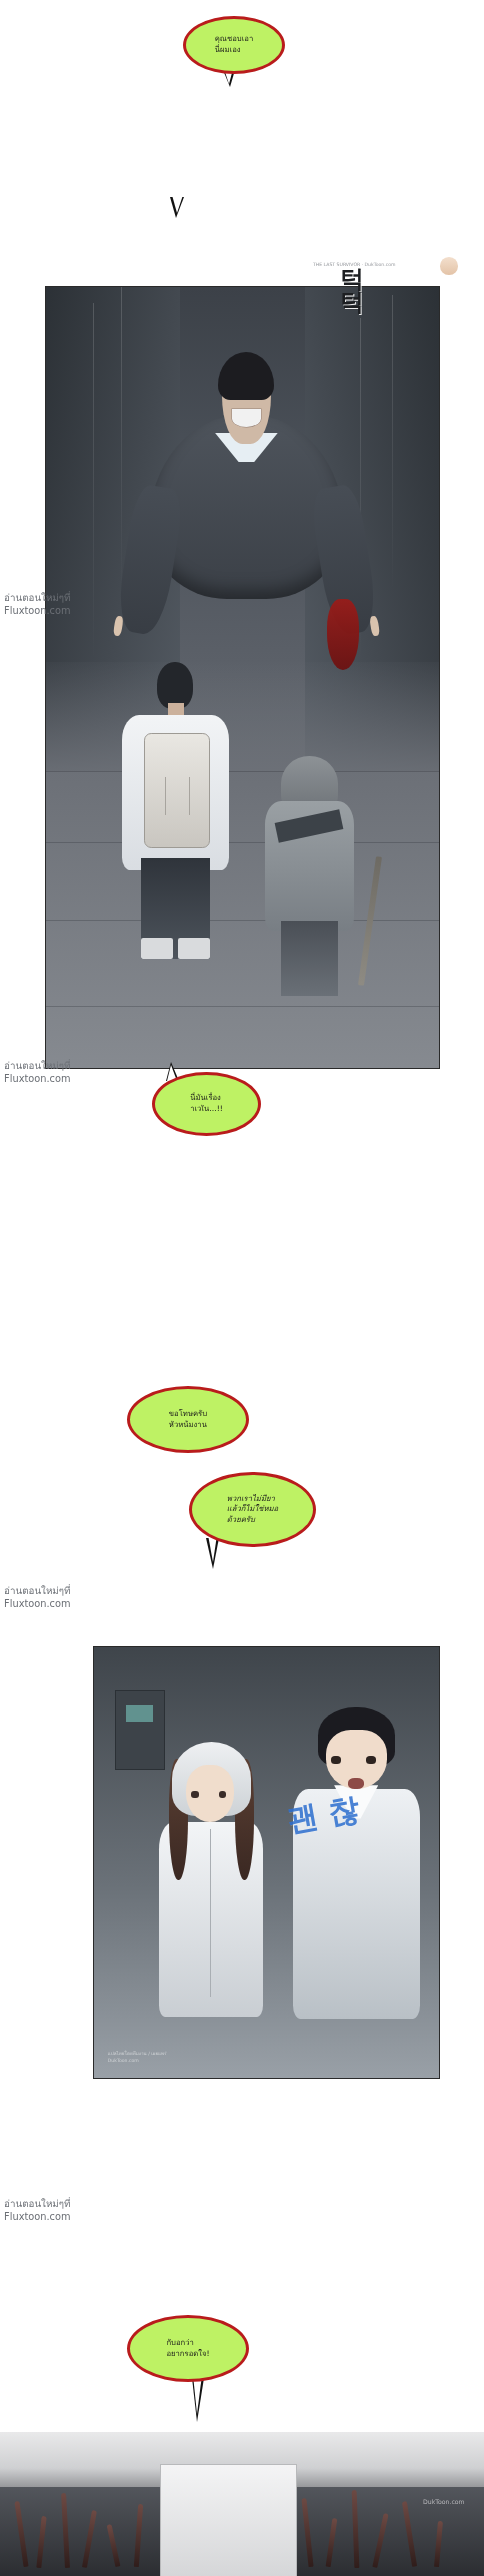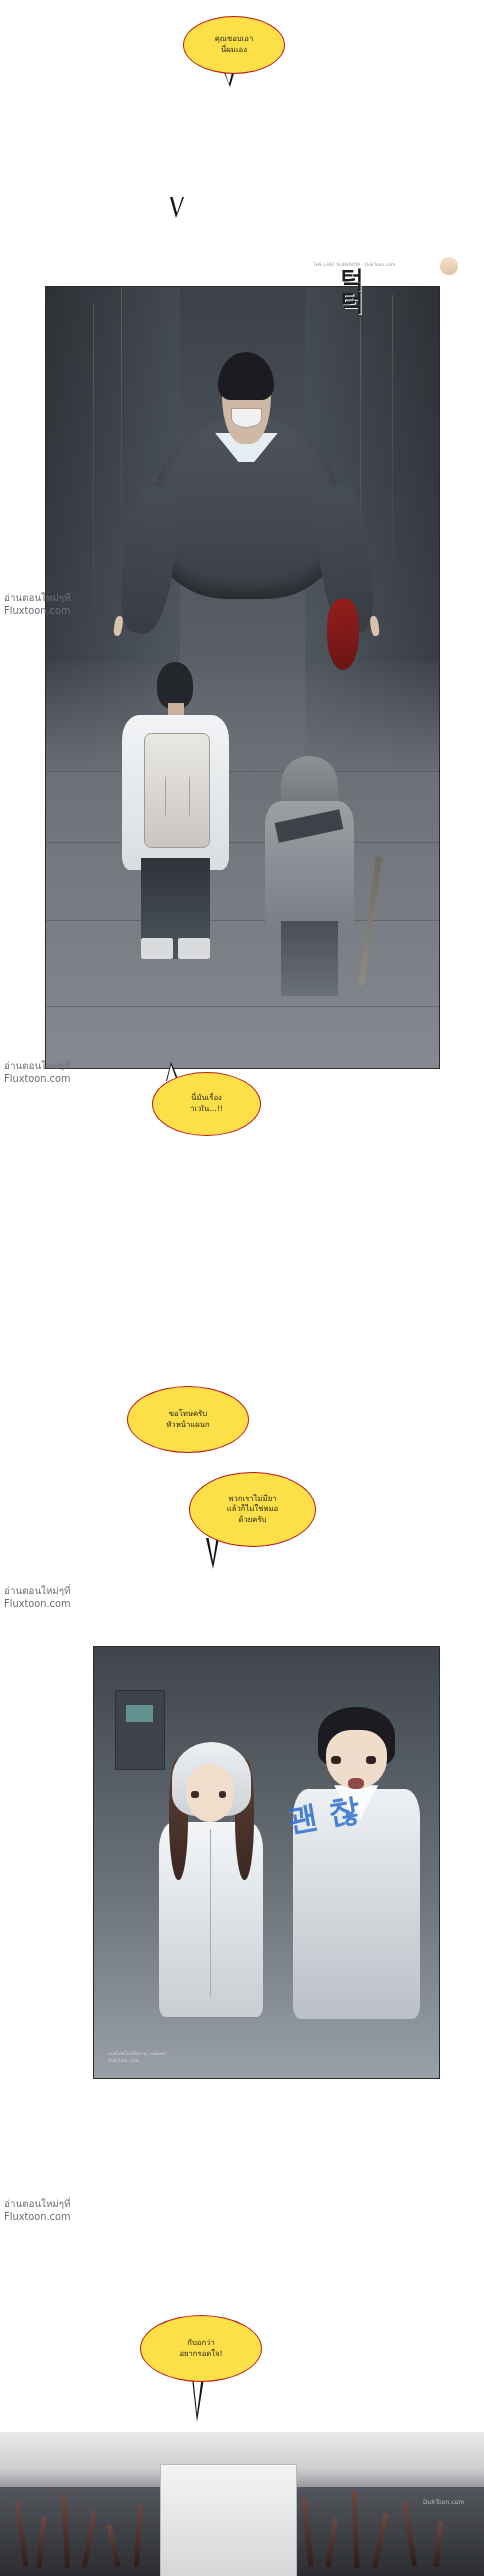--- a/index.html
+++ b/index.html
@@ -17,27 +17,27 @@
     position: relative;
     width: 484px;
     height: 2576px;
     overflow: hidden;
     background: #ffffff;
   }
 
   
   .bubble {
     position: absolute;
-    background: #fde047;
-    border: 1px solid #b91c1c;
+    background: #bef264;
+    border: 3px solid #b91c1c;
     border-radius: 50%;
     display: flex;
     align-items: center;
     justify-content: center;
-    text-align: center;
+    text-align: left;
     box-sizing: border-box;
     z-index: 40;
   }
   .bubble .btext {
     font-size: 7.7px;
     line-height: 1.38;
     color: #1a1a1a;
     white-space: pre-line;
     padding: 0 5.2px;
     font-family: "DejaVu Sans", sans-serif;
@@ -471,24 +471,24 @@
 าเวเัน...!!</div>
   </div>
   <div class="tail" style="left:166px; top:1062px; border-left:5.2px solid transparent; border-right:8.2px solid transparent; border-bottom:19.6px solid #121212;"></div>
   <div class="tail" style="left:167px; top:1065px; border-left:4.1px solid transparent; border-right:6.7px solid transparent; border-bottom:16.5px solid #ffffff;"></div>
 
   <div class="wm" style="left:4.1px; top:1059px;">อ่านตอนใหม่ๆที่
 Fluxtoon.com</div>
 
   <div class="bubble" style="left:127px; top:1386px; width:122px; height:67px;">
     <div class="btext">ขอโทษครับ
-หัวหน้าแผนก</div>
-  </div>
-
-  <div class="bubble" style="left:189px; top:1472px; width:127px; height:75px;">
+หัวหน้มงาน</div>
+  </div>
+
+  <div class="bubble" style="left:189px; top:1472px; width:127px; height:75px;font-style:italic;">
     <div class="btext">พวกเราไม่มียา
 แล้วก็ไม่ใช่หมอ
 ด้วยครับ</div>
   </div>
   <div class="tail" style="left:206px; top:1538px; border-left:7.2px solid transparent; border-right:6.2px solid transparent; border-top:31px solid #121212;"></div>
   <div class="tail" style="left:208px; top:1535px; border-left:5.7px solid transparent; border-right:4.6px solid transparent; border-top:27px solid #ffffff;"></div>
 
   <div class="wm" style="left:4.1px; top:1584px;">อ่านตอนใหม่ๆที่
 Fluxtoon.com</div>
 
@@ -520,21 +520,21 @@
     <div class="spray" style="left:56%; top:34%;">괜
 찮</div>
 
     <div class="panel-credit">แปลไทยโดยทีมงาน / เผยแพร่
 DukToon.com</div>
   </div>
 
   <div class="wm" style="left:4.1px; top:2197px;">อ่านตอนใหม่ๆที่
 Fluxtoon.com</div>
 
-  <div class="bubble" style="left:140px; top:2315px; width:122px; height:67px;">
+  <div class="bubble" style="left:127px; top:2315px; width:122px; height:67px;">
     <div class="btext">กับอกว่า
 อยากรอดใจ!</div>
   </div>
   <div class="tail" style="left:192px; top:2378px; border-left:5.2px solid transparent; border-right:7.2px solid transparent; border-top:44px solid #121212;"></div>
   <div class="tail" style="left:193px; top:2375px; border-left:4.1px solid transparent; border-right:5.7px solid transparent; border-top:39px solid #ffffff;"></div>
 
   <div class="panel" id="panel3">
     <div class="cem-ground"></div>
     <div class="white-door"></div>
 

